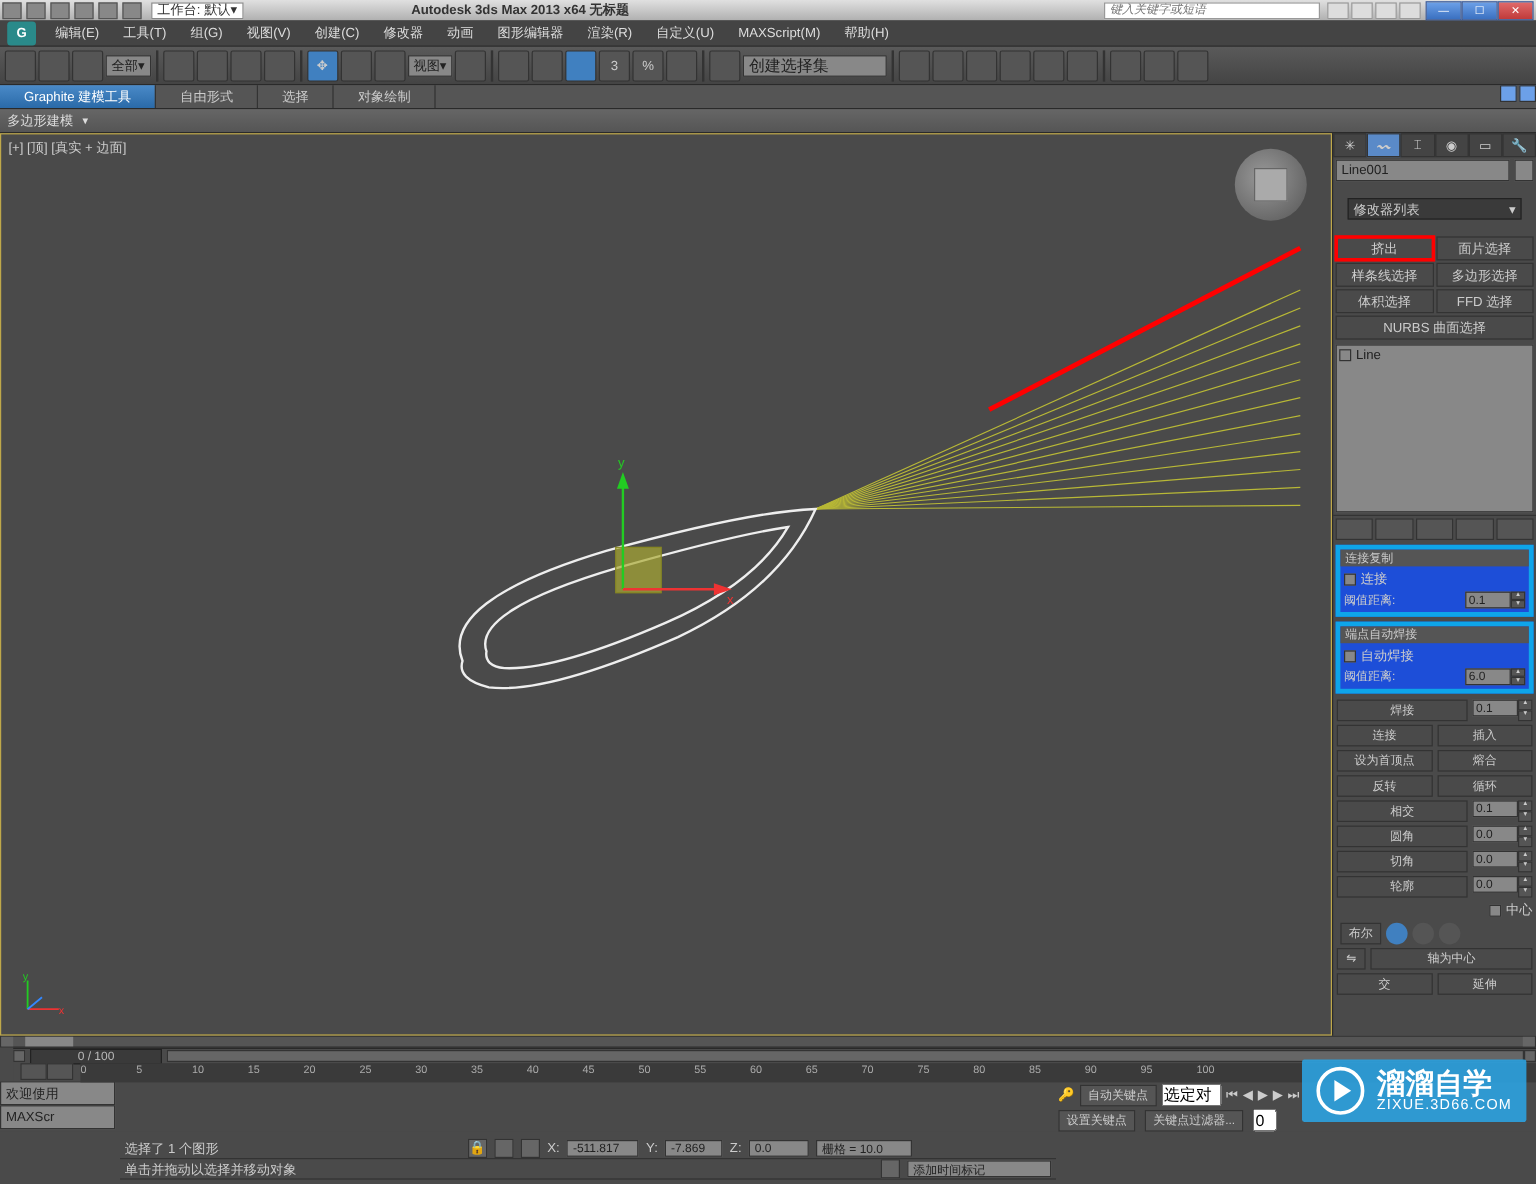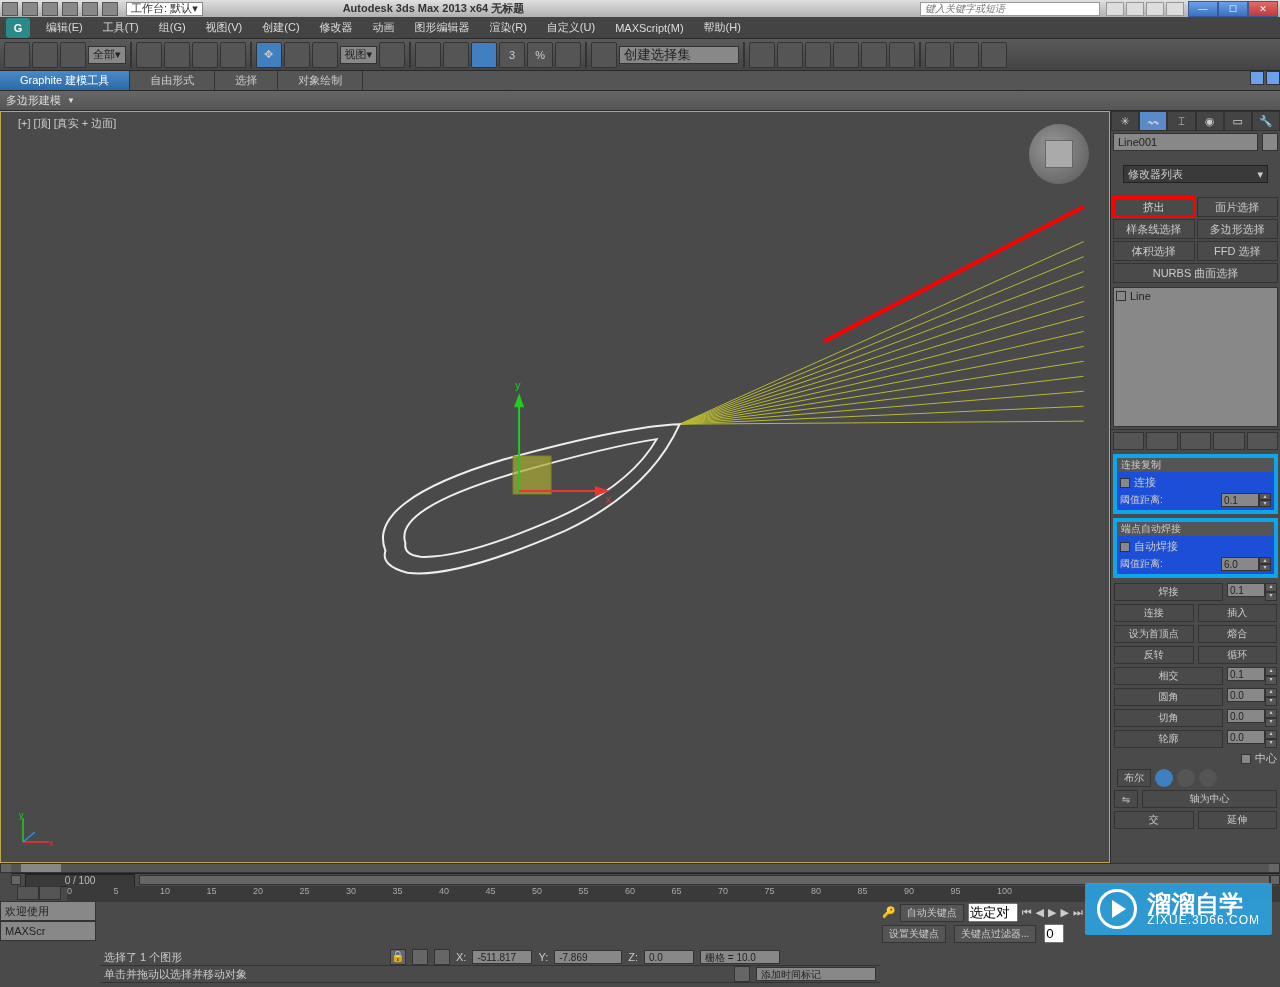--- a/index.html
+++ b/index.html
@@ -79,21 +79,21 @@
 .main {
   display: flex;
   height: 752px;
 }
 .viewport {
   flex: 1;
   background: #4a4a4a;
   position: relative;
   border: 1px solid #bfa84a;
 }
-.vp-label { position: absolute; top: 4px; left: 17px; color: #ccc; font-size: 11px; }
+.vp-label { position: absolute; top: 4px; left: 6px; color: #ccc; font-size: 11px; }
 .vp-cube { position: absolute; top: 12px; right: 20px; width: 60px; height: 60px; border-radius: 50%; background: radial-gradient(circle at 40% 40%, #999, #555); display:flex; align-items:center; justify-content:center; }
 .vp-cube-inner { width: 28px; height: 28px; background: #aaa; border: 1px solid #666; }
 .vp-axis-small { position: absolute; bottom: 10px; left: 14px; }
 .vp-content { position: absolute; inset: 0; }
 
 .cmd-panel {
   width: 170px;
   background: #4a4a4a;
   border-left: 1px solid #2a2a2a;
   display: flex;
@@ -522,21 +522,21 @@
   </div>
   <div class="status-mid">
     <div class="status-line">
       <span style="width:280px">选择了 1 个图形</span>
       <div class="icosm">🔒</div>
       <div class="icosm"></div>
       <div class="icosm"></div>
       <span>X:</span>
       <input class="field" style="width: 60px;" value="-511.817">
       <span>Y:</span>
-      <input class="field" style="width: 68px;" value="-7.869">
+      <input class="field" style="width: 48px;" value="-7.869">
       <span>Z:</span>
       <input class="field" style="width: 50px;" value="0.0">
       <span class="field" style="width:80px">栅格 = 10.0</span>
     </div>
     <div class="status-line">
       <span style="flex:1">单击并拖动以选择并移动对象</span>
       <div class="icosm"></div>
       <span class="field" style="width:120px">添加时间标记</span>
     </div>
   </div>

